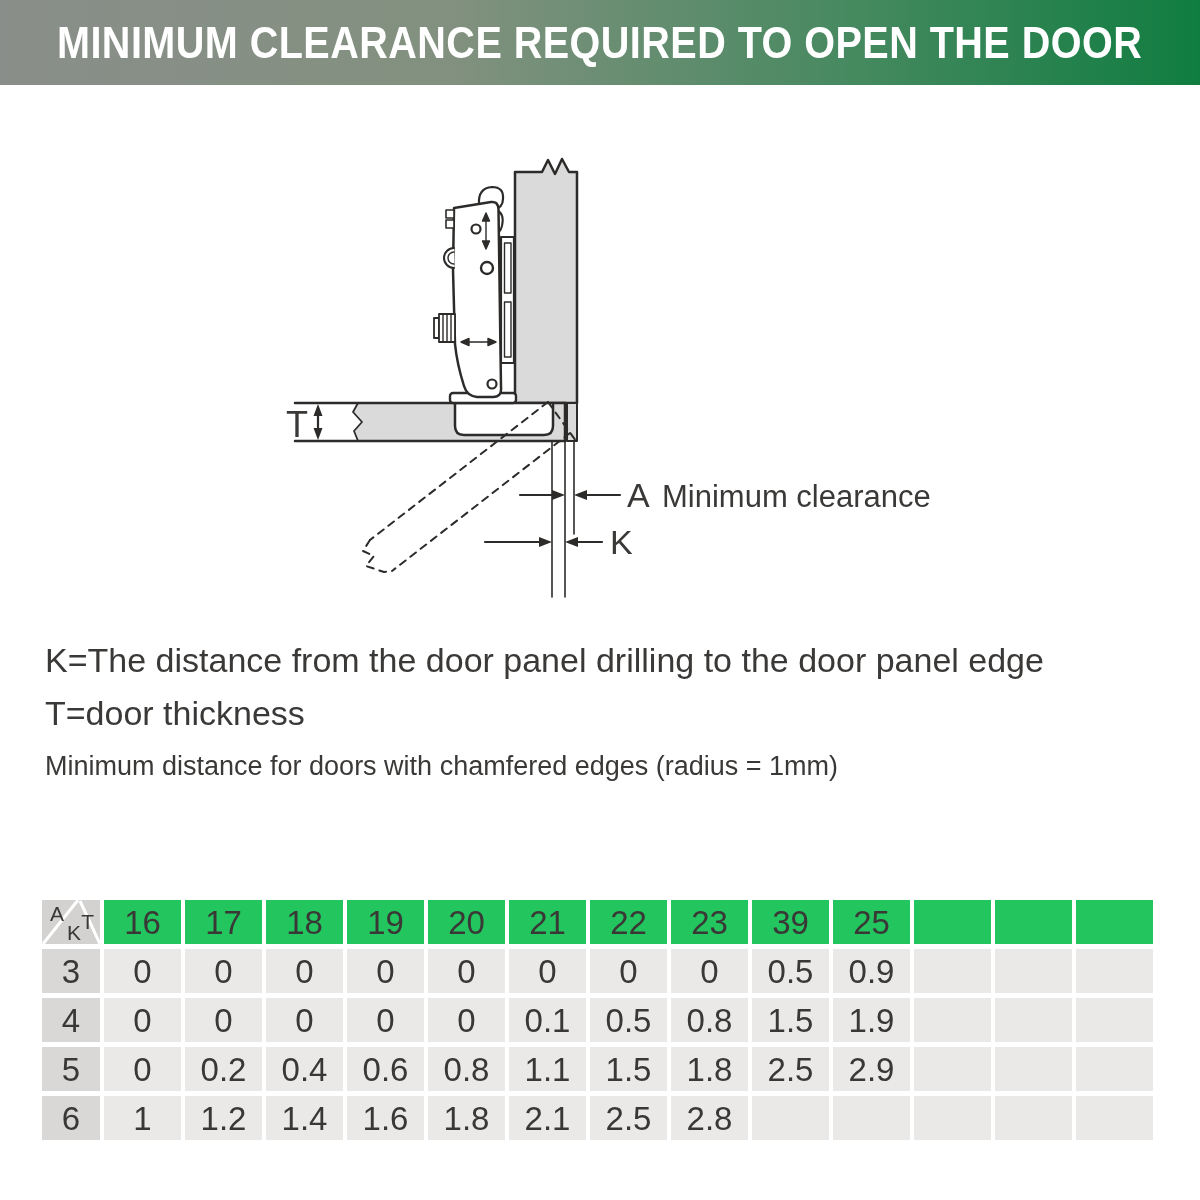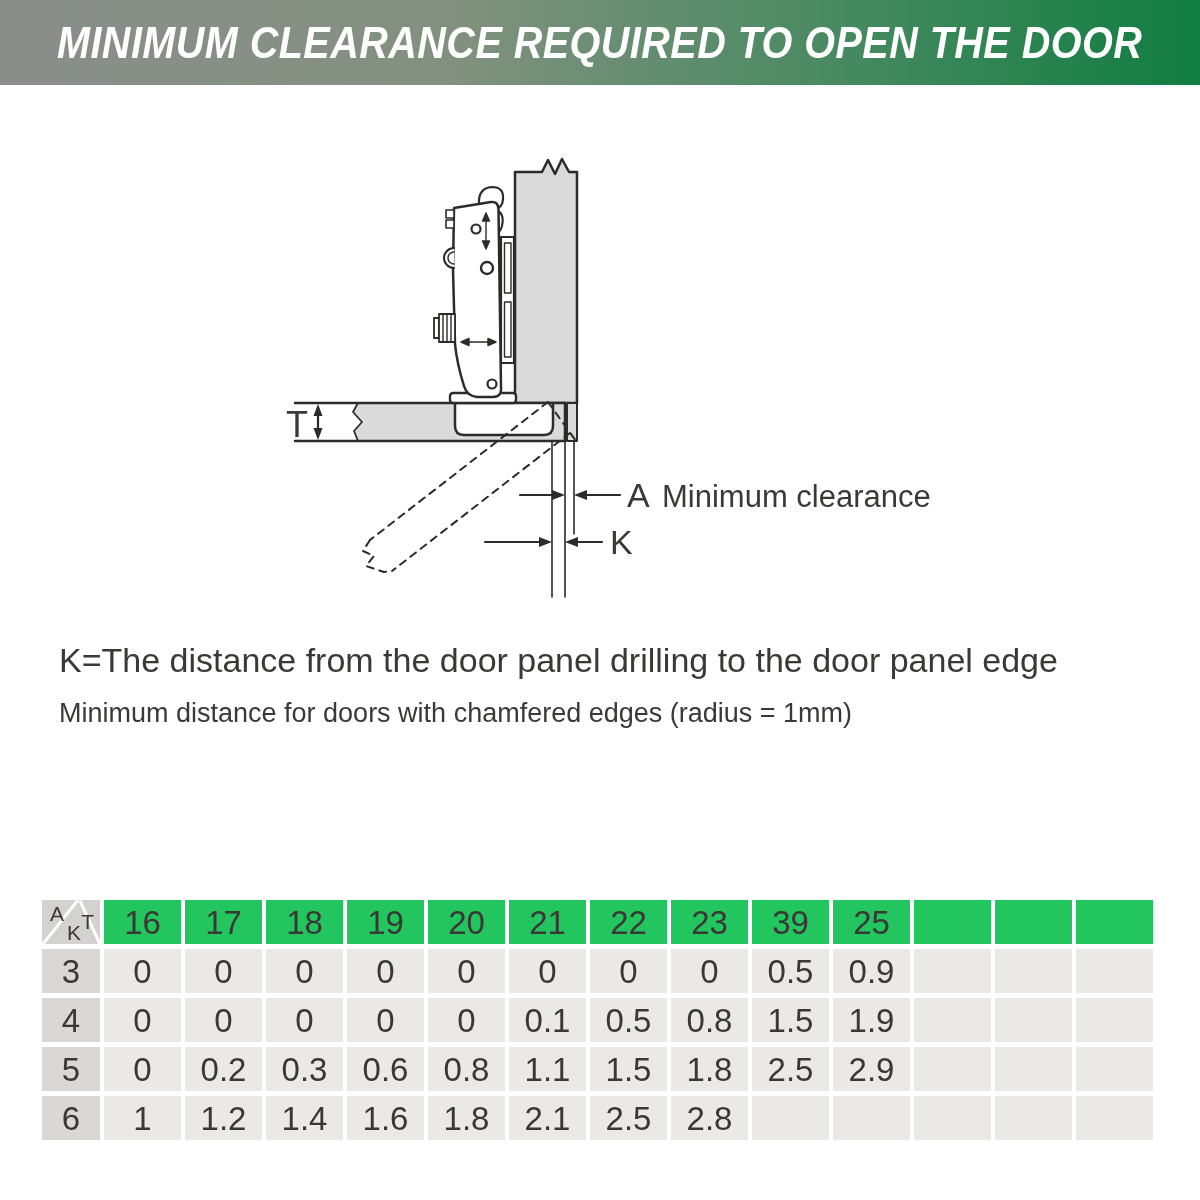--- a/index.html
+++ b/index.html
@@ -2,29 +2,29 @@
 <html><head>
 <meta charset="utf-8">
 <style>
   html,body{margin:0;padding:0;background:#ffffff;}
   .page{position:relative;width:1200px;height:1200px;background:#ffffff;overflow:hidden;
         font-family:"Liberation Sans", sans-serif;color:#3b3937;}
 
   
   .banner{position:absolute;left:0;top:0;width:1200px;height:85px;
           background:linear-gradient(to right,#8a8e8a 0%,#82917f 38%,#44895f 72%,#107d40 100%);
-          display:flex;align-items:center;justify-content:center;font-style:italic;}
+          display:flex;align-items:center;justify-content:center;}
   .banner-title{color:#ffffff;font-weight:bold;font-size:45px;white-space:nowrap;
                 transform:scaleX(0.88);transform-origin:center;letter-spacing:0.5px;}
 
   
   .diagram{position:absolute;left:280px;top:150px;}
 
   
-  .defs{position:absolute;left:59px;top:634px;}
+  .defs{position:absolute;left:45px;top:634px;}
   .def-line{font-size:34px;line-height:53px;white-space:nowrap;}
   .note-line{font-size:27px;line-height:53px;white-space:nowrap;}
 
   
   .tbl{position:absolute;left:42px;top:900px;display:grid;
        grid-template-columns:58px repeat(13,77px);gap:5px 4px;
        font-size:33px;color:#3a3836;}
   .cell{height:44px;line-height:45px;text-align:center;}
   .hdr{background:#22c55e;}
   .lbl{background:#dad8d6;}
@@ -137,20 +137,21 @@
         <polygon points="272,392 259,387 259,397" fill="#2d2b29"></polygon>
         <polygon points="285,392 298,387 298,397" fill="#2d2b29"></polygon>
         <line x1="298" y1="392" x2="322" y2="392" stroke="#2d2b29" stroke-width="2.2"></line>
         <text x="330" y="404" font-size="34" fill="#3b3937">K</text>
       </g>
     </g>
   </svg>
 
   <div class="defs">
     <div class="def-line">K=The distance from the door panel drilling to the door panel edge</div>
+    <div class="def-line">T=door thickness</div>
     <div class="note-line">Minimum distance for doors with chamfered edges (radius = 1mm)</div>
   </div>
 
   <div class="tbl" id="clearance-table">
     <div class="cell corner">
       <svg width="58" height="44">
         <line x1="36" y1="0" x2="1" y2="44" stroke="#ffffff" stroke-width="3"></line>
         <line x1="38" y1="1" x2="58" y2="44" stroke="#ffffff" stroke-width="3"></line>
       </svg>
       <span class="ca">A</span>
@@ -194,21 +195,21 @@
       <div class="cell val">0.5</div>
       <div class="cell val">0.8</div>
       <div class="cell val">1.5</div>
       <div class="cell val">1.9</div>
       <div class="cell val"></div>
       <div class="cell val"></div>
       <div class="cell val"></div>
       <div class="cell lbl">5</div>
       <div class="cell val">0</div>
       <div class="cell val">0.2</div>
-      <div class="cell val">0.3</div>
+      <div class="cell val">0.4</div>
       <div class="cell val">0.6</div>
       <div class="cell val">0.8</div>
       <div class="cell val">1.1</div>
       <div class="cell val">1.5</div>
       <div class="cell val">1.8</div>
       <div class="cell val">2.5</div>
       <div class="cell val">2.9</div>
       <div class="cell val"></div>
       <div class="cell val"></div>
       <div class="cell val"></div>

